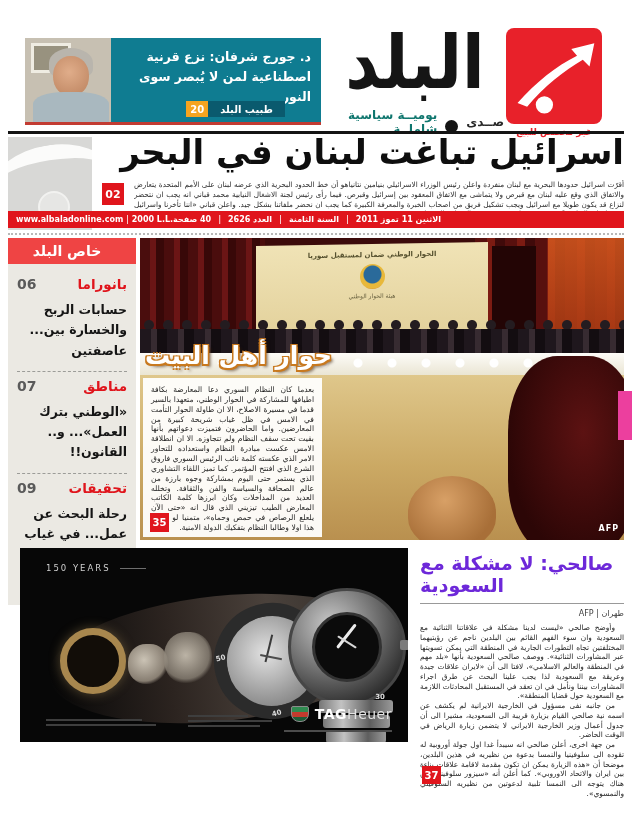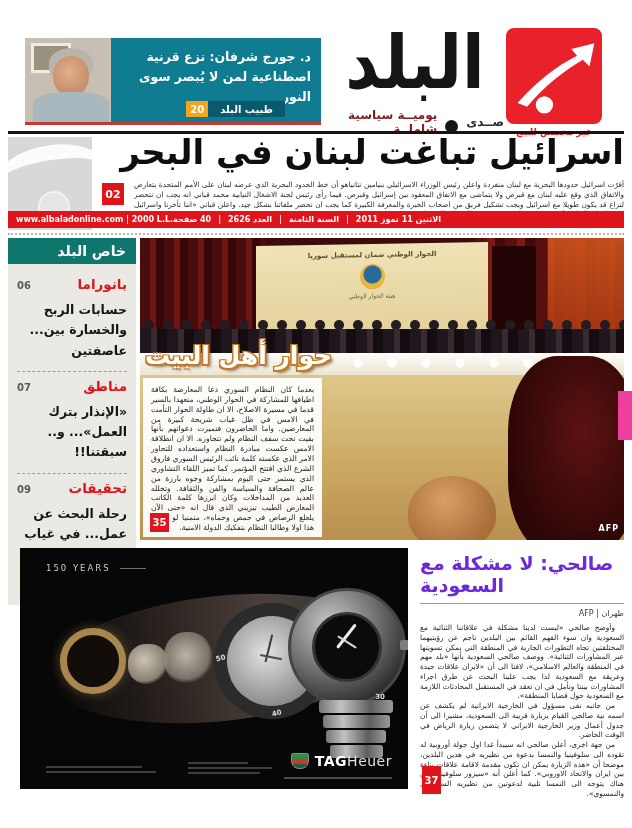--- a/index.html
+++ b/index.html
@@ -24,21 +24,21 @@
 
   .logo-text{position:absolute;left:328px;top:20px;width:174px;height:100px;font-size:66px;font-weight:bold;
              color:#151515;text-align:center;line-height:98px;direction:rtl;transform:scaleY(1.12);transform-origin:bottom;}
   .logo-square{position:absolute;left:506px;top:28px;width:96px;height:96px;background:#e8212a;border-radius:8px;overflow:hidden;}
   .not-for-sale{position:absolute;left:506px;top:127px;width:96px;text-align:center;color:#e8212a;
                 font-size:9px;font-weight:bold;direction:rtl;}
   .tagline-row{position:absolute;left:300px;top:108px;width:204px;direction:rtl;display:flex;
                align-items:center;gap:8px;}
   .tagline-sada{color:#2a2a2a;font-size:12px;font-weight:bold;}
   .tagline-dot{width:13px;height:13px;border-radius:50%;background:#141414;margin-top:8px;flex:none;}
-  .tagline-daily{color:#7f1d1d;font-size:12px;font-weight:bold;text-align:right;}
+  .tagline-daily{color:#0f766e;font-size:12px;font-weight:bold;text-align:right;}
   .header-rule{position:absolute;left:8px;top:131px;width:616px;height:3px;background:#141414;}
 
   
   .watermark{position:absolute;left:8px;top:137px;width:84px;height:93px;background:#d8d8d6;overflow:hidden;}
   .wm-band{position:absolute;left:-14px;top:8px;width:116px;height:52px;border-radius:50%;
            border-top:15px solid #fbfbfa;transform:rotate(-9deg);}
   .wm-circle{position:absolute;left:30px;top:54px;width:28px;height:28px;border-radius:50%;
              background:#e6e6e4;border:2px solid #f2f2f0;}
   .lead-headline{position:absolute;left:100px;top:132px;width:524px;font-size:34px;font-weight:bold;
                  color:#0e0e0e;text-align:right;direction:rtl;}
@@ -52,27 +52,27 @@
             display:flex;justify-content:flex-start;align-items:center;padding:0 8px;box-sizing:border-box;
             font-size:8px;font-weight:bold;}
   .info-left{direction:ltr;}
   .info-right{direction:rtl;display:flex;gap:7px;}
   .info-sep{opacity:.85;}
 
   .main-dotted{position:absolute;left:8px;top:233px;width:616px;border-top:2px dotted #b8b8b8;}
 
   
   .sidebar{position:absolute;left:8px;top:238px;width:128px;}
-  .sidebar-header{background:#0f766e;color:#fff;font-size:14px;font-weight:bold;height:26px;line-height:26px;
-                  padding-right:10px;text-align:right;direction:rtl;box-sizing:border-box;}
+  .sidebar-header{background:#ef4444;color:#fff;font-size:14px;font-weight:bold;height:26px;line-height:26px;
+                  padding-right:10px;text-align:center;direction:rtl;box-sizing:border-box;}
   .sidebar-body{background:#ebe9e3;padding:6px 9px 10px;}
   .sb-item{padding:6px 0 10px;border-bottom:1px dashed #9c9c98;}
   .sb-item:last-child{border-bottom:none;}
   .sb-head{display:flex;justify-content:space-between;align-items:baseline;}
-  .sb-num{font-size:10px;font-weight:bold;color:#5a5a5a;}
+  .sb-num{font-size:14px;font-weight:bold;color:#5a5a5a;}
   .sb-sec{font-size:13.5px;font-weight:bold;color:#e0151c;direction:rtl;}
   .sb-title{margin-top:8px;direction:rtl;text-align:right;font-size:12.5px;font-weight:bold;color:#151515;line-height:1.62;}
 
   
   .photo{position:absolute;left:140px;top:238px;width:484px;height:302px;background:#3c0b0b;overflow:hidden;}
   .ph-curtain-left{position:absolute;left:0;top:0;width:125px;height:205px;
     background:repeating-linear-gradient(90deg,#4a0d0d 0 10px,#6b1515 10px 16px,#380808 16px 24px);}
   .ph-curtain-right{position:absolute;left:335px;top:0;width:149px;height:215px;
     background:repeating-linear-gradient(90deg,#58100e 0 12px,#7c1b12 12px 20px,#400a0a 20px 30px);}
   .ph-glow{position:absolute;left:408px;top:0;width:76px;height:200px;
@@ -102,21 +102,21 @@
   .ph-title{position:absolute;left:5px;top:103px;font-size:25px;font-weight:bold;color:#fff;direction:rtl;
     text-shadow:-1.5px -1.5px 0 #c8791f,1.5px -1.5px 0 #c8791f,-1.5px 1.5px 0 #c8791f,1.5px 1.5px 0 #c8791f,3px 3px 3px rgba(60,30,0,.55);}
   .ph-caption{position:absolute;left:3px;top:140px;width:179px;height:159px;background:rgba(255,255,255,.94);
     padding:7px 8px 24px 8px;box-sizing:border-box;direction:rtl;text-align:justify;
     font-size:7.6px;line-height:1.3;color:#1d1d1d;overflow:hidden;}
   .caption-badge{position:absolute;left:7px;bottom:5px;width:19px;height:19px;font-size:10px;}
   .ph-credit{position:absolute;right:5px;bottom:7px;color:#fff;font-size:8px;font-weight:bold;letter-spacing:1px;}
   .pink-tab{position:absolute;right:0;top:391px;width:14px;height:49px;background:#ec3f9e;}
 
   
-  .ad{position:absolute;left:20px;top:548px;width:388px;height:241px;background:#070707;overflow:hidden;}
+  .ad{position:absolute;left:20px;top:548px;width:388px;height:194px;background:#070707;overflow:hidden;}
   .ad-years{position:absolute;left:26px;top:15px;color:#cfcfcf;font-size:8.5px;letter-spacing:2px;}
   .ad-years-line{position:absolute;left:100px;top:20px;width:26px;height:1px;background:#6e6e6e;}
   .ad-beam{position:absolute;left:28px;top:48px;width:345px;height:125px;border-radius:50%;
     background:linear-gradient(90deg,rgba(120,90,80,0) 0%,rgba(190,150,130,.20) 35%,rgba(230,200,180,.30) 65%,rgba(240,225,205,.16) 100%);
     transform:rotate(-6deg);}
   .w-vintage{position:absolute;left:40px;top:80px;width:52px;height:52px;border-radius:50%;
     border:7px solid #a8874e;background:#120d08;box-shadow:0 0 12px rgba(185,155,95,.4);}
   .w-part1{position:absolute;left:108px;top:96px;width:40px;height:40px;border-radius:45%;opacity:.85;
     background:radial-gradient(circle at 40% 40%,#e8e0d0,#9a9082 62%,transparent 74%);}
   .w-part2{position:absolute;left:144px;top:84px;width:48px;height:52px;border-radius:45%;opacity:.8;
@@ -151,21 +151,21 @@
   .tag-sub{position:absolute;right:16px;bottom:10px;width:108px;height:2px;background:#4c4c4c;}
 
   
   .article{position:absolute;left:420px;top:548px;width:204px;height:241px;}
   .art-headline{direction:rtl;text-align:left;font-size:19px;font-weight:bold;color:#6d28d9;padding-top:4px;}
   .art-rule{border-top:1px solid #999;margin:7px 0 5px;}
   .art-byline{direction:rtl;text-align:right;font-size:8px;color:#3e3e3e;margin-bottom:5px;}
   .art-body{direction:rtl;text-align:justify;font-size:7.4px;line-height:1.32;color:#262626;
             height:178px;overflow:hidden;}
   .art-body p{margin:0;text-indent:9px;}
-  .art-badge{position:absolute;left:2px;top:218px;width:19px;height:28px;font-size:10px;}
+  .art-badge{position:absolute;left:2px;top:218px;width:19px;height:18px;font-size:10px;}
 
   
   .banner{position:absolute;left:0;top:790px;width:632px;height:38px;background:#f6f3f0;display:flex;
           align-items:center;justify-content:space-between;padding:0 8px;box-sizing:border-box;}
   .outline-blue{text-shadow:1.5px 0 0 #aecde8,-1.5px 0 0 #aecde8,0 1.5px 0 #aecde8,0 -1.5px 0 #aecde8,
                 1.5px 1.5px 0 #aecde8,-1.5px -1.5px 0 #aecde8,1.5px -1.5px 0 #aecde8,-1.5px 1.5px 0 #aecde8,
                 2.5px 2.5px 0 #c4daea;}
   .banner-url{font-family:"DejaVu Sans Mono",monospace;font-weight:bold;font-size:21px;color:#8e5557;letter-spacing:1px;}
   .banner-text{direction:rtl;font-size:15px;font-weight:bold;color:#22304e;}
 </style>
@@ -241,21 +241,21 @@
           <span class="sb-num">06</span>
           <span class="sb-sec">بانوراما</span>
         </div>
         <div class="sb-title">حسابات الربح والخسارة بين... عاصفتين</div>
       </div>
       <div class="sb-item">
         <div class="sb-head">
           <span class="sb-num">07</span>
           <span class="sb-sec">مناطق</span>
         </div>
-        <div class="sb-title">«الإنذار بترك العمل»... و.. سبقتنا!!</div>
+        <div class="sb-title">«الوطني بترك العمل»... و.. القانون!!</div>
       </div>
       <div class="sb-item">
         <div class="sb-head">
           <span class="sb-num">09</span>
           <span class="sb-sec">تحقيقات</span>
         </div>
         <div class="sb-title">رحلة البحث عن عمل... في غياب الشهامة والأخلاقيات</div>
       </div>
     </div>
   </div>

